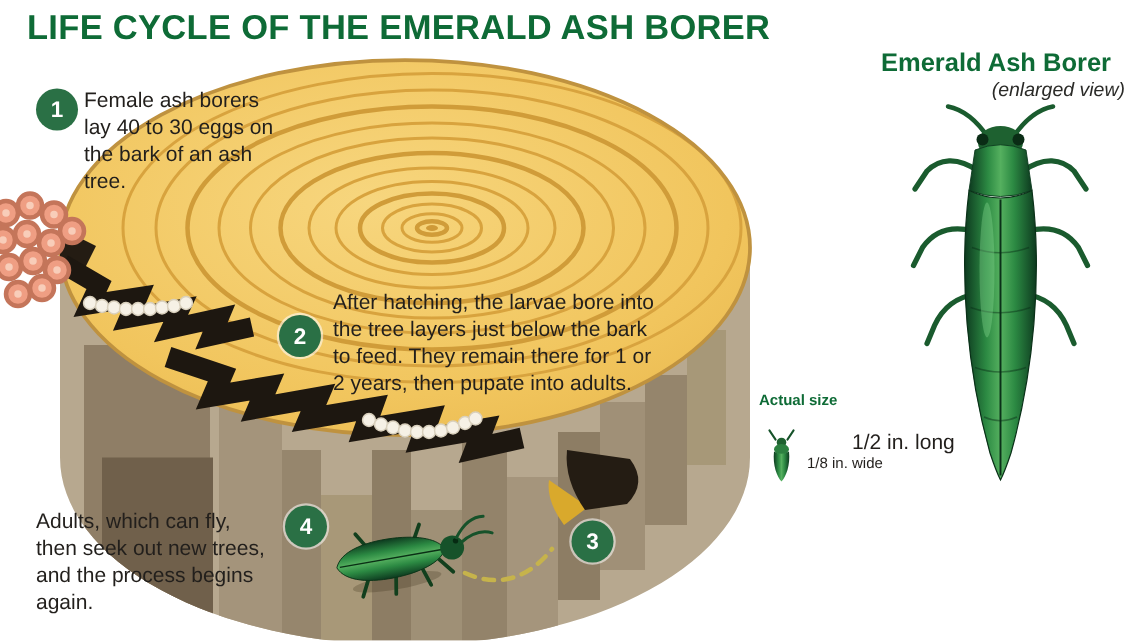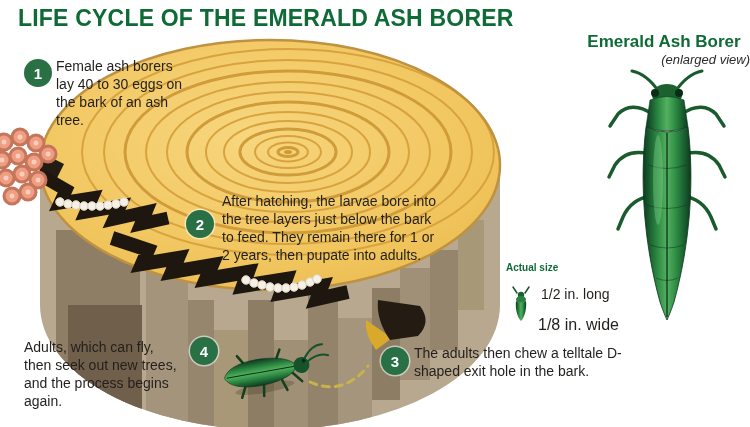--- a/index.html
+++ b/index.html
@@ -24,22 +24,22 @@
     position:absolute;left:578px;top:32px;width:172px;text-align:center;
     font-size:17px;font-weight:bold;color:#0e6b36;
   }
   .panel-sub{
     position:absolute;left:578px;top:52px;width:172px;text-align:right;
     font-size:13px;font-style:italic;color:#2b2b28;
   }
   .actual-size-heading{
     position:absolute;left:506px;top:262px;font-size:10px;font-weight:bold;color:#0e6b36;
   }
-  .size-line1{position:absolute;left:541px;top:286px;font-size:14px;}
-  .size-line2{position:absolute;left:538px;top:316px;font-size:16px;}
+  .size-line1{position:absolute;left:568px;top:286px;font-size:14px;}
+  .size-line2{position:absolute;left:538px;top:304px;font-size:10px;}
 </style>
 </head>
 <body>
 
 <div class="canvas">
 
   <svg class="scene" viewBox="0 0 750 427" aria-hidden="true">
     <defs>
       <radialGradient id="faceGrad" cx="45%" cy="38%" r="80%">
         <stop offset="0" stop-color="#f7d67e"></stop>
@@ -228,21 +228,20 @@
 
   <div class="title">LIFE CYCLE OF THE EMERALD ASH BORER</div>
 
   <div class="badge" style="left:24px;top:59px;">1</div>
   <div class="steptext" style="left:56px;top:57px;width:128px;">Female ash borers lay 40 to 30 eggs on the bark of an ash tree.</div>
 
   <div class="badge" style="left:186px;top:210px;">2</div>
   <div class="steptext" style="left:222px;top:160px;width:215px;margin-top:32px;">After hatching, the larvae bore into the tree layers just below the bark to feed. They remain there for 1 or 2 years, then pupate into adults.</div>
 
   <div class="badge" style="left:381px;top:347px;">3</div>
-  <div class="steptext" style="left:414px;top:344px;width:232px;">The adults then chew a telltale D-shaped exit hole in the bark.</div>
 
   <div class="badge" style="left:190px;top:337px;">4</div>
   <div class="steptext right" style="left:24px;top:338px;width:158px;">Adults, which can fly, then seek out new trees, and the process begins again.</div>
 
   <div class="panel-heading">Emerald Ash Borer</div>
   <div class="panel-sub">(enlarged view)</div>
   <div class="actual-size-heading">Actual size</div>
   <div class="size-line1">1/2 in. long</div>
   <div class="size-line2">1/8 in. wide</div>
 

